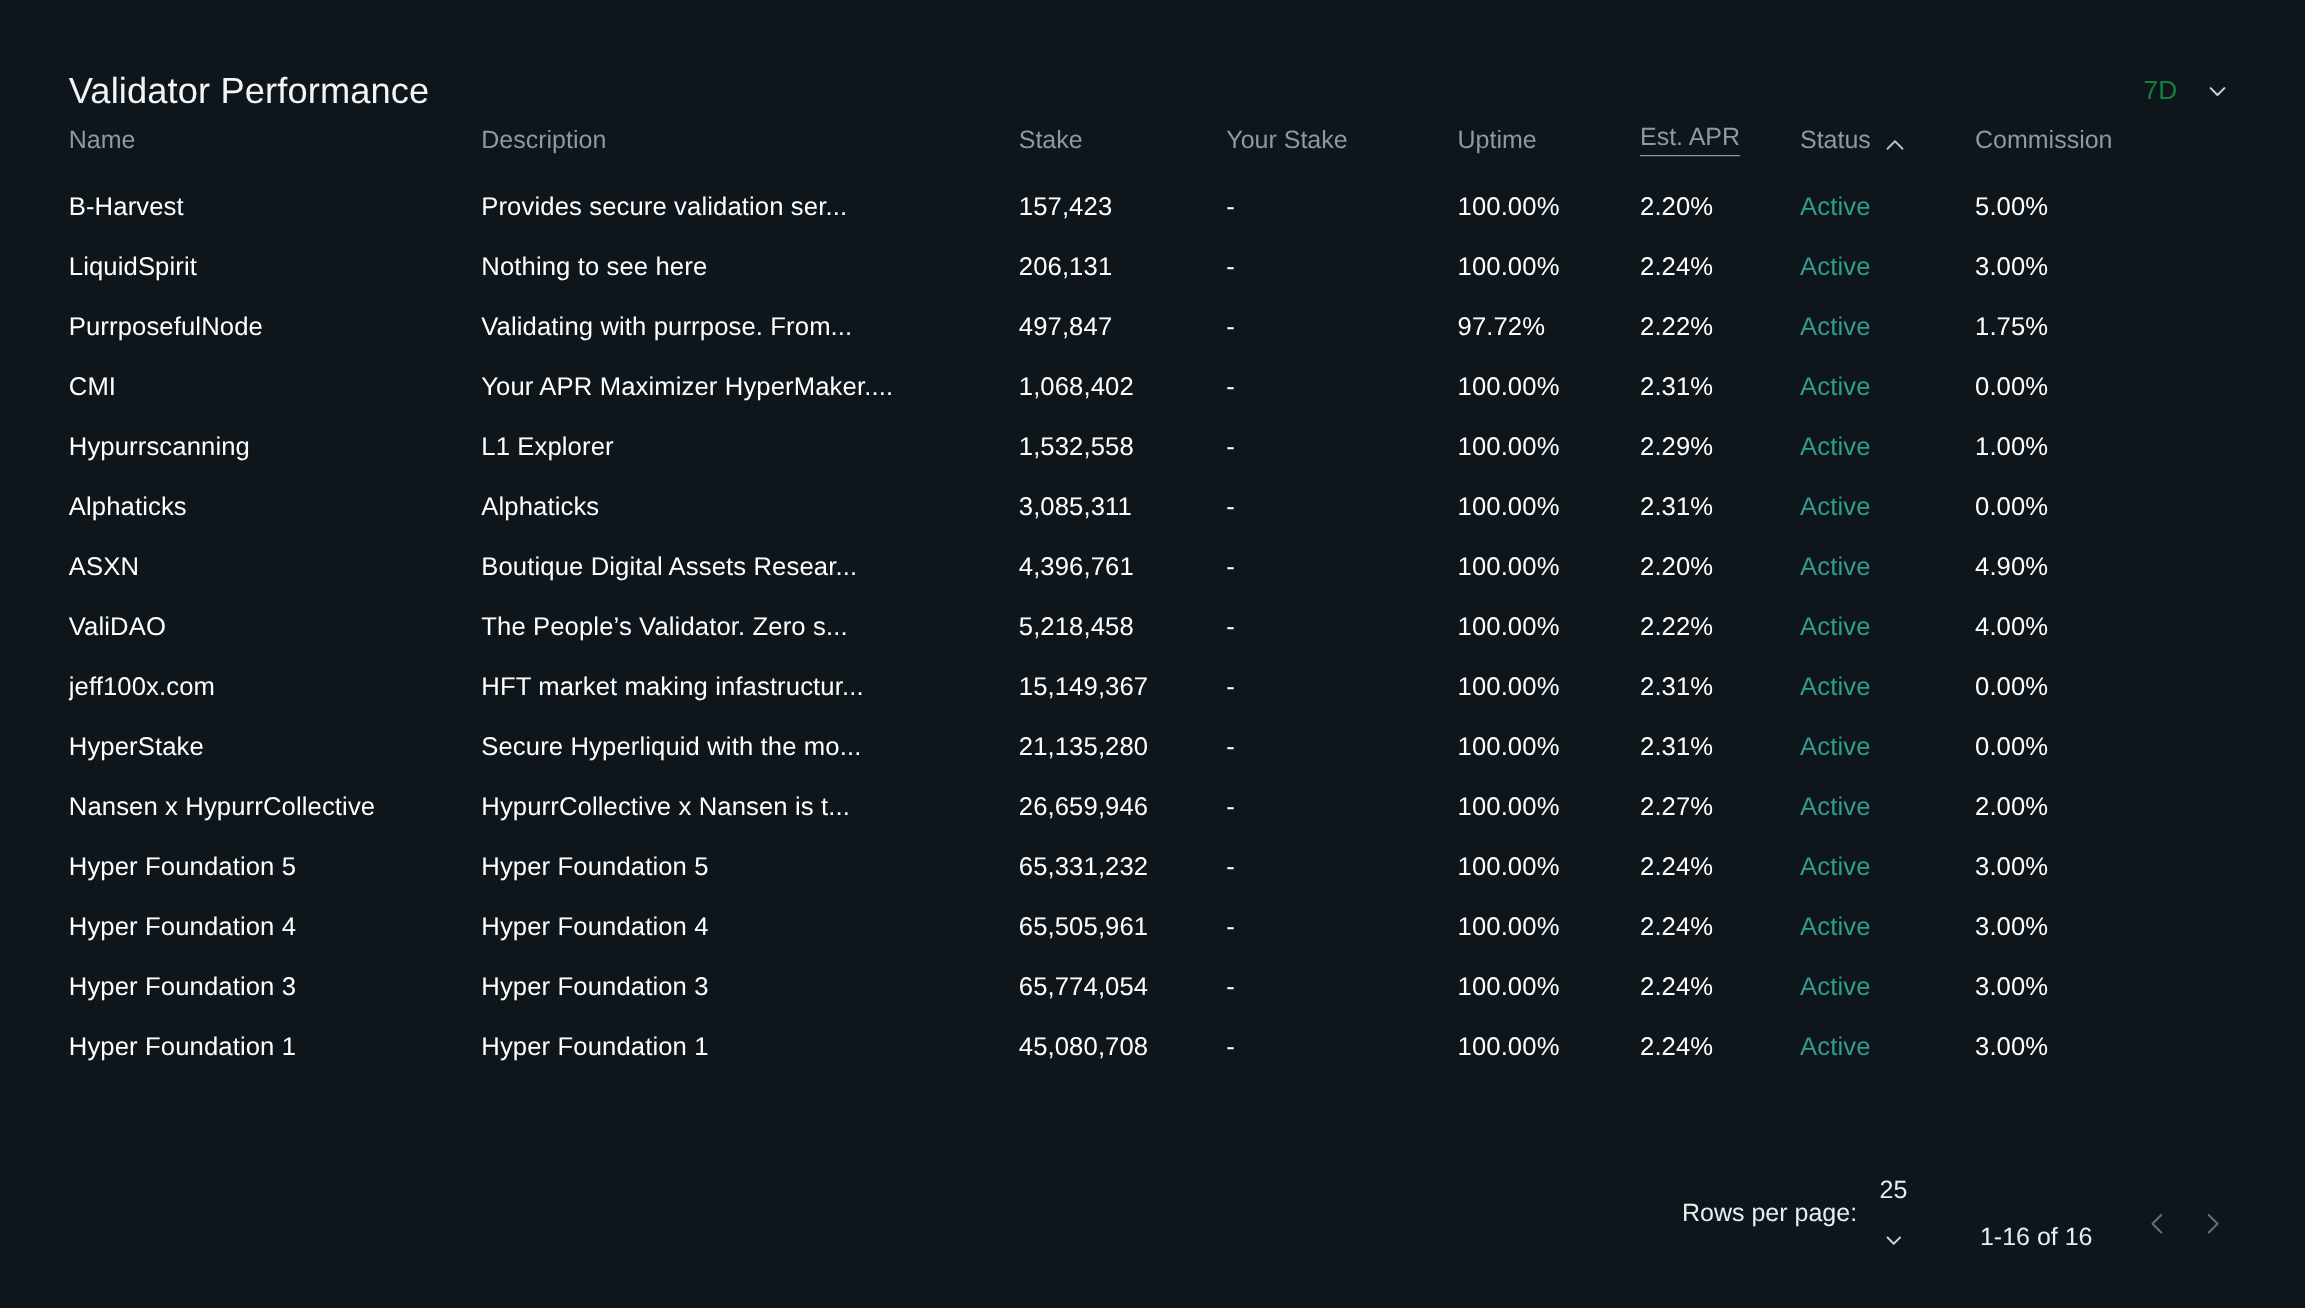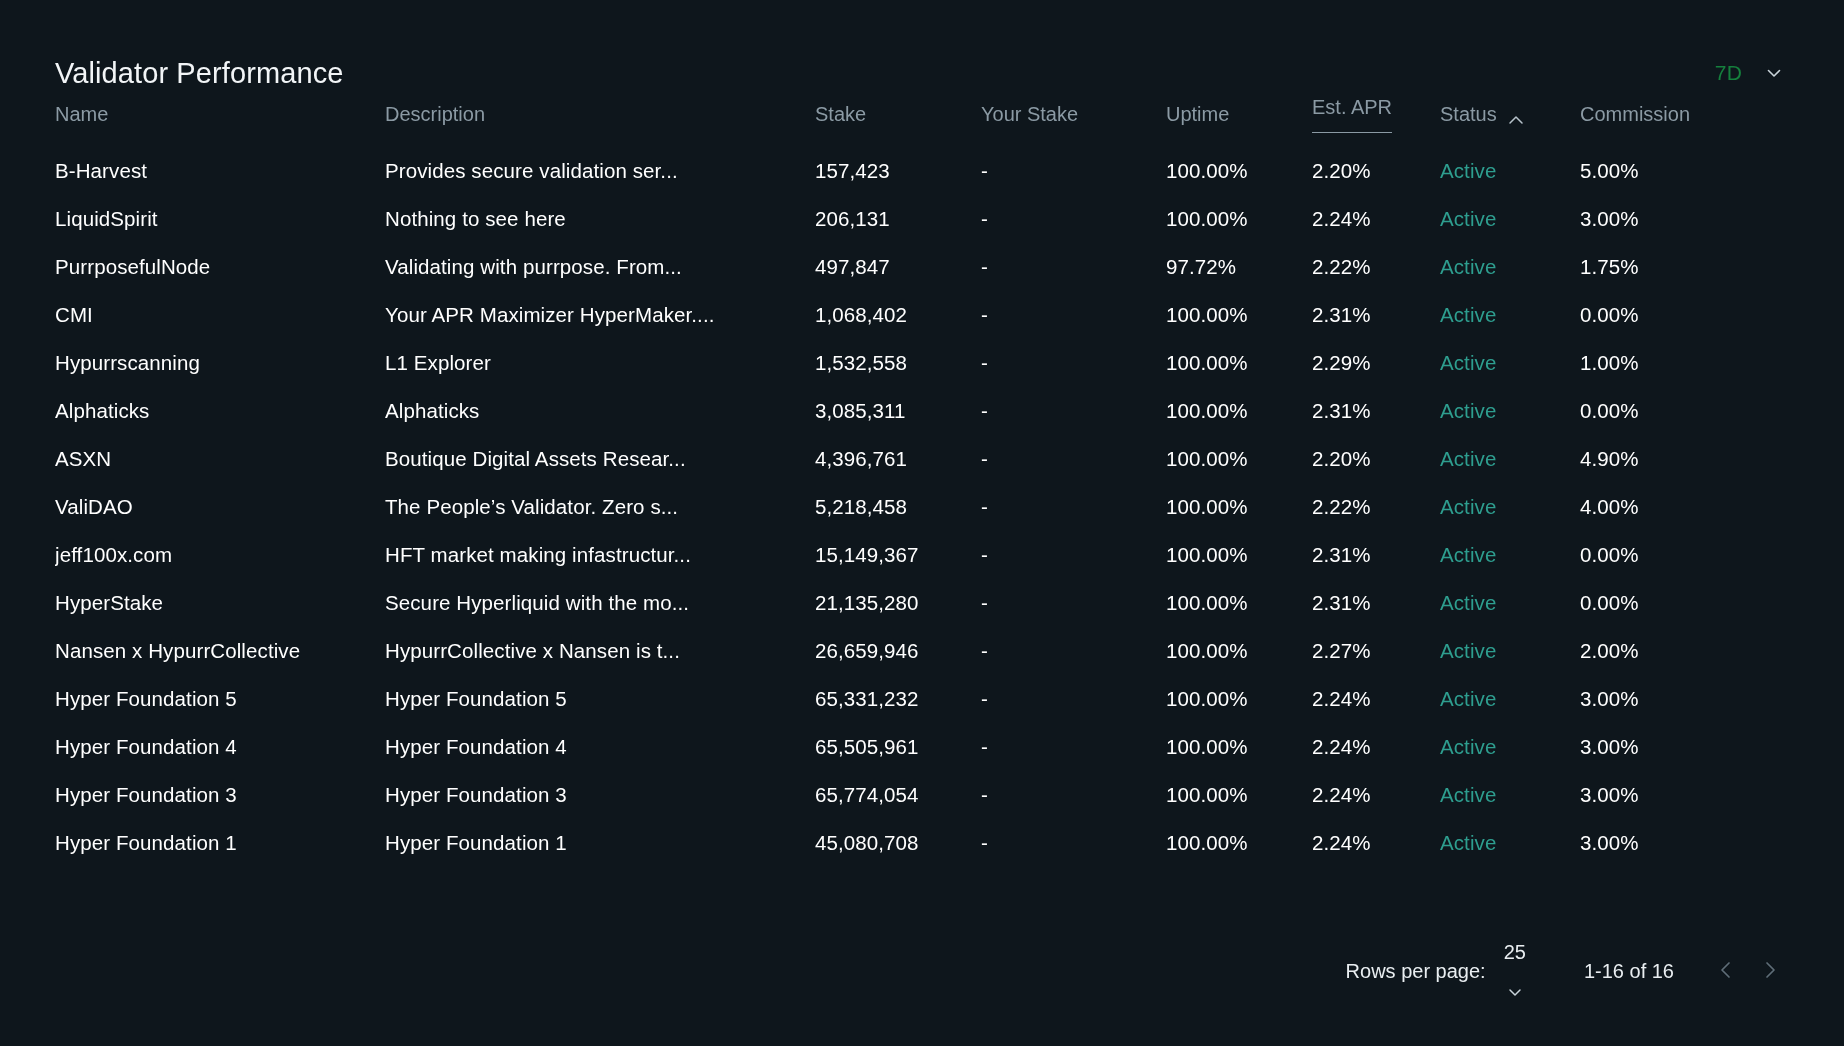--- a/index.html
+++ b/index.html
@@ -72,21 +72,21 @@
     margin-top: 34px;
   }
   thead th .th-inner {
     display: inline-flex;
     align-items: center;
     gap: 11px;
     cursor: pointer;
   }
   thead th.sorted-underline .th-label {
     border-bottom: 1.5px solid #8b9aa4;
-    padding-bottom: 13px;
+    padding-bottom: 2px;
   }
   .caret-up {
     display: inline-block;
     width: 16px; height: 12px;
     position: relative;
     top: -1px;
   }
   tbody td {
     font-size: 20.5px;
     font-weight: 400;
@@ -111,21 +111,21 @@
   col.c-apr    { width: 128px; }
   col.c-status { width: 140px; }
   col.c-comm   { width: 210px; }
 
   
   .card-footer {
     position: absolute;
     right: 52px;
     bottom: 44px;
     display: flex;
-    align-items: center;
+    align-items: flex-end;
     gap: 0;
   }
   .rows-per-page {
     display: flex;
     align-items: center;
     gap: 18px;
   }
   .rows-label {
     font-size: 20px;
     color: #e9eef1;

